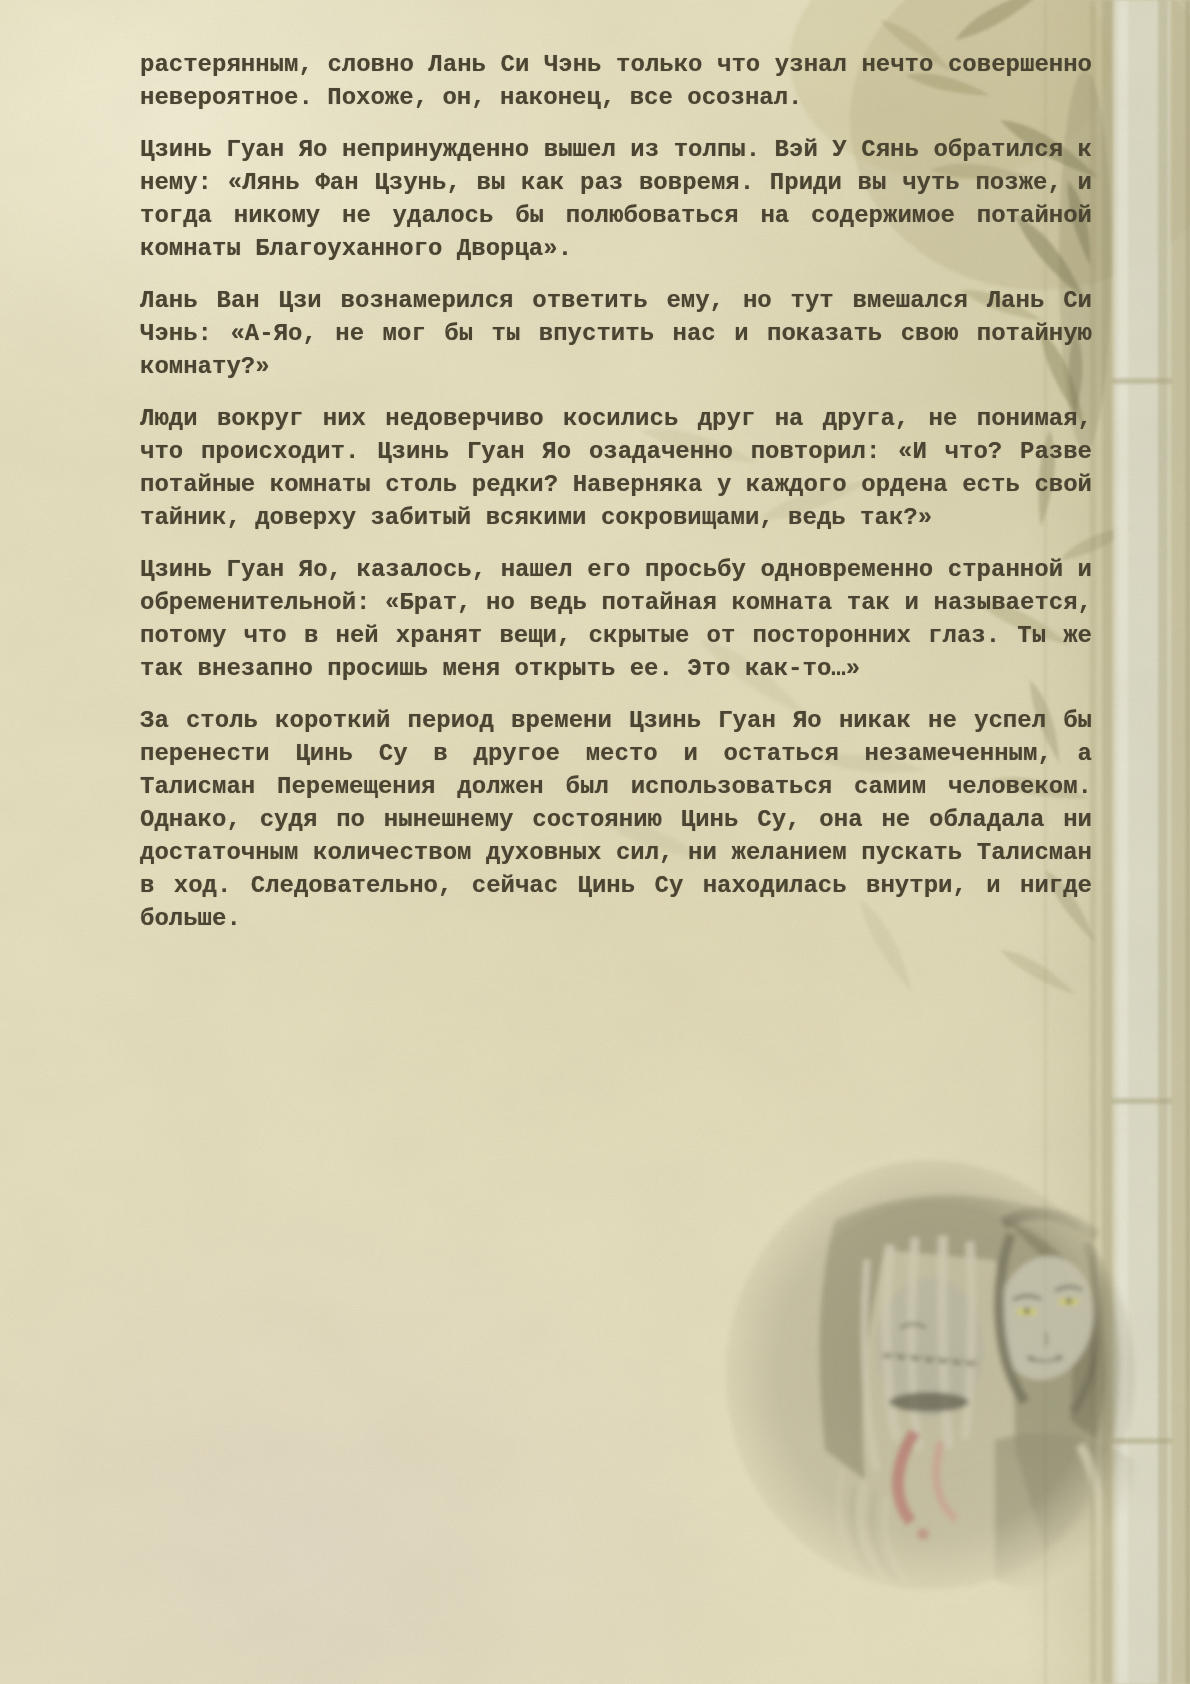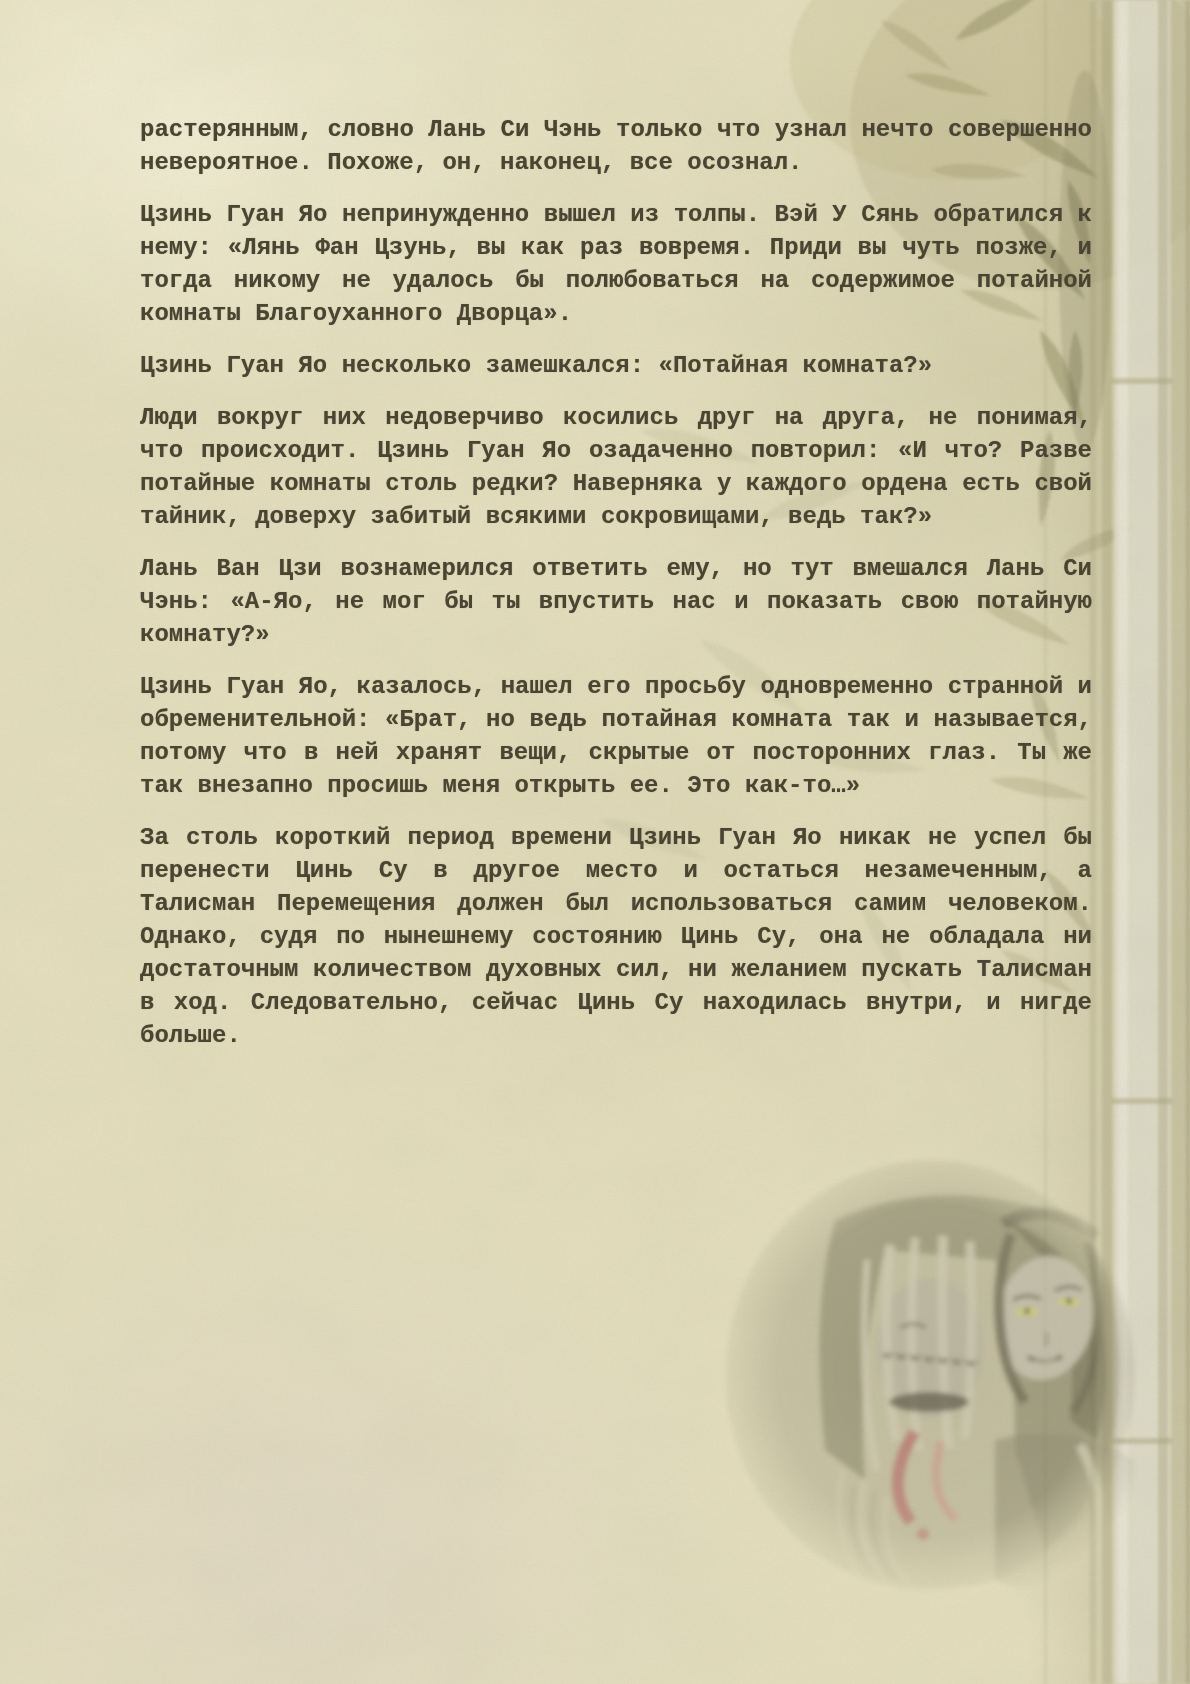--- a/index.html
+++ b/index.html
@@ -16,21 +16,21 @@
       radial-gradient(ellipse 640px 520px at 26% 92%, rgba(216,201,210,.25), transparent 70%),
       radial-gradient(ellipse 430px 860px at 98% 62%, rgba(206,201,168,.38), transparent 76%),
       linear-gradient(to right, rgba(120,115,80,0) 86%, rgba(152,145,106,.22) 94%, rgba(124,116,80,.18) 100%);
     font-family:"Liberation Mono","DejaVu Sans Mono",monospace;
   }
   .layer{position:absolute;left:0;top:0;pointer-events:none;}
   .deco{z-index:0;}
   .noise-under{z-index:1;}
   .art-wrap{position:absolute;left:715px;top:1150px;width:440px;height:460px;z-index:2;pointer-events:none;}
   .text-block{
-    position:absolute;left:140px;top:0;width:952px;padding-top:113px;z-index:3;
+    position:absolute;left:140px;top:0;width:952px;padding-top:48px;z-index:3;
   }
   .text-block p{
     margin:0 0 19px 0;
     font-size:24px;line-height:33px;font-weight:700;
     color:#4a4432;
     text-align:justify;
     text-shadow:0 0 1px rgba(74,66,46,.45);
     word-spacing:normal;
   }
   .justify-last{text-align-last:justify;}
@@ -177,23 +177,22 @@
           <path d="M160,340 C152,378 160,408 180,428" stroke-width="2"></path>
           <path d="M140,336 C132,368 138,398 156,420" stroke-width="2"></path>
         </g>
       </g>
     </svg>
   </div>
 
   <div class="text-block">
     <p>растерянным, словно Лань Си Чэнь только что узнал нечто совершенно невероятное. Похоже, он, наконец, все осознал.</p>
     <p>Цзинь Гуан Яо непринужденно вышел из толпы. Вэй У Сянь обратился к нему: «Лянь Фан Цзунь, вы как раз вовремя. Приди вы чуть позже, и тогда никому не удалось бы полюбоваться на содержимое потайной комнаты Благоуханного Дворца».</p>
-    <p>Цзинь Гуан Яо несколько замешкался: «Потайная комната?»</p>
+    <p>Лань Ван Цзи вознамерился ответить ему, но тут вмешался Лань Си Чэнь: «А-Яо, не мог бы ты впустить нас и показать свою потайную комнату?»</p>
     <p>Люди вокруг них недоверчиво косились друг на друга, не понимая, что происходит. Цзинь Гуан Яо озадаченно повторил: «И что? Разве потайные комнаты столь редки? Наверняка у каждого ордена есть свой тайник, доверху забитый всякими сокровищами, ведь так?»</p>
-    <p>Лань Ван Цзи вознамерился ответить ему, но тут вмешался Лань Си Чэнь: «А-Яо, не мог бы ты впустить нас и показать свою потайную комнату?»</p>
     <p>Цзинь Гуан Яо, казалось, нашел его просьбу одновременно странной и обременительной: «Брат, но ведь потайная комната так и называется, потому что в ней хранят вещи, скрытые от посторонних глаз. Ты же так внезапно просишь меня открыть ее. Это как-то…»</p>
     <p>За столь короткий период времени Цзинь Гуан Яо никак не успел бы перенести Цинь Су в другое место и остаться незамеченным, а Талисман Перемещения должен был использоваться самим человеком. Однако, судя по нынешнему состоянию Цинь Су, она не обладала ни достаточным количеством духовных сил, ни желанием пускать Талисман в ход. Следовательно, сейчас Цинь Су находилась внутри, и нигде больше.</p>
     <div>
       <div class="fig-spacer"></div>
     </div>
   </div>
 
   <svg class="layer noise-over" width="1190" height="1684" viewBox="0 0 1190 1684">
     <rect width="1190" height="1684" filter="url(#grain)" opacity="0.07"></rect>
   </svg>

